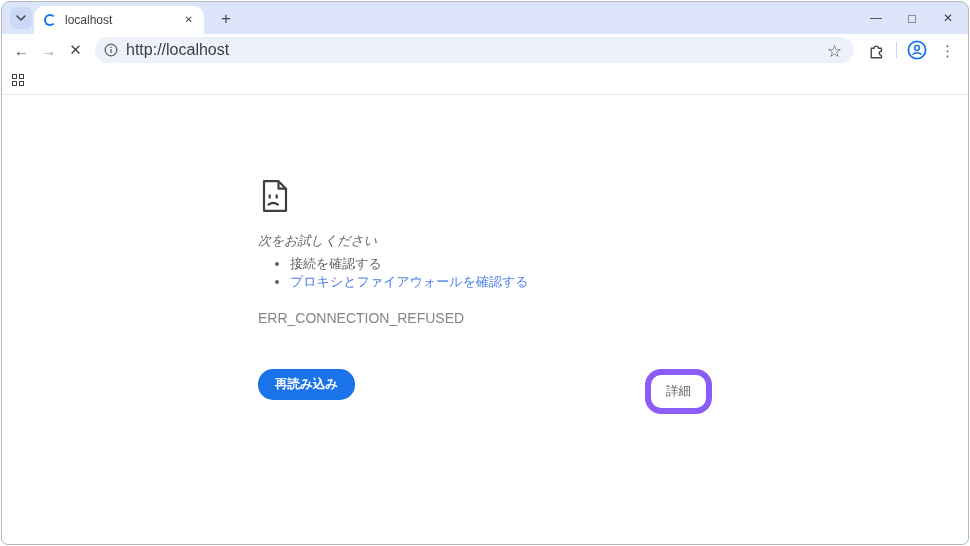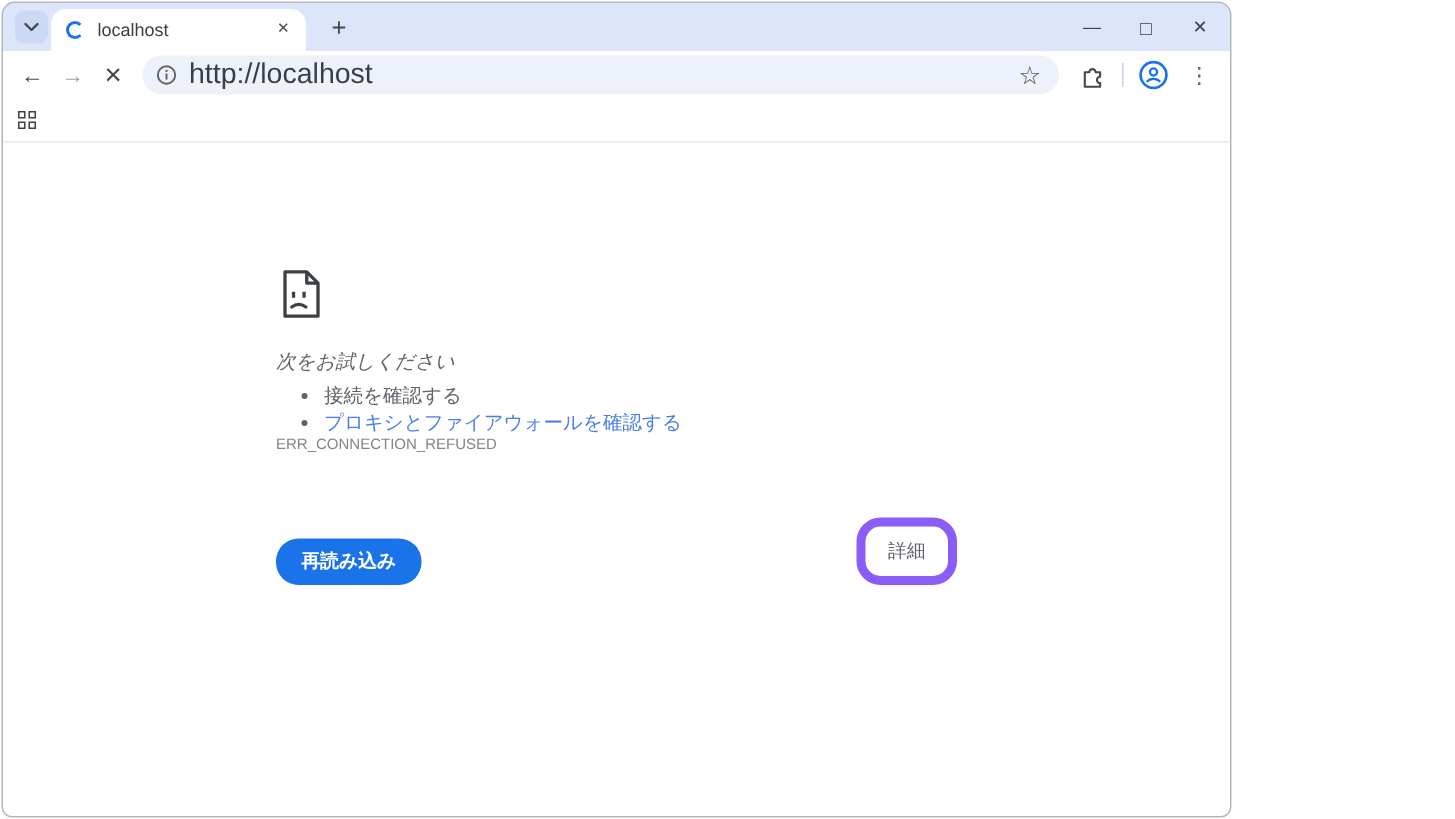--- a/index.html
+++ b/index.html
@@ -2,21 +2,21 @@
 <html lang="ja"><head>
 <meta charset="utf-8">
 <style>
   * { box-sizing: border-box; margin: 0; padding: 0; }
   html, body { background: #fff; }
   body {
     font-family: "Liberation Sans", "DejaVu Sans", sans-serif;
     width: 970px; height: 546px;
   }
   .window {
-    width: 820px; height: 544px; margin: 1px;
+    width: 968px; height: 544px; margin: 1px;
     border: 1px solid #b4b7bc;
     border-radius: 9px 9px 7px 7px;
     overflow: hidden;
     background: #5eead4;
   }
 
   
   .tabstrip {
     height: 32px; background: #dce5fa; position: relative;
     display: flex; align-items: center;
@@ -72,21 +72,21 @@
     display: flex; align-items: center; justify-content: center;
   }
   .nav-btn.disabled { color: #9aa0a6; }
   .omnibox {
     flex: 1; height: 26px; margin-left: 6px;
     background: #edf1fa; border-radius: 13px;
     display: flex; align-items: center; padding: 0 10px 0 9px;
     cursor: text;
   }
   .info-icon { display: flex; }
-  .url { font-size: 19px; color: #3a3f45; margin-left: 8px; flex: 1; }
+  .url { font-size: 16px; color: #3a3f45; margin-left: 8px; flex: 1; }
   .star-btn {
     border: none; background: transparent; font-size: 15px; color: #5f6368;
     line-height: 1; cursor: pointer; padding: 2px;
   }
   .toolbar-right { display: flex; align-items: center; margin-left: 12px; }
   .ext-btn { border: none; background: transparent; display: flex; cursor: pointer; padding: 2px; }
   .tb-divider { width: 1px; height: 16px; background: #c9d3ea; margin: 0 9px; }
   .profile-btn { border: none; background: transparent; display: flex; cursor: pointer; padding: 1px; }
   .menu-btn {
     border: none; background: transparent; font-size: 15px; color: #5f6368;
@@ -112,23 +112,23 @@
     margin-top: 33px; font-size: 19px; font-weight: 400; color: #333;
   }
   .error-msg { margin-top: 17px; font-size: 13px; color: #5f6368; }
   .error-msg b { color: #333; }
   .sug-title { margin-top: 19px; font-size: 13px; color: #5f6368; font-style: italic; }
   .sug-list {
     margin-top: 5px; padding-left: 32px;
     font-size: 13px; color: #5f6368; line-height: 18px;
   }
   .sug-list a { color: #4a7de8; text-decoration: none; cursor: pointer; }
-  .err-code { font-size: 10px; color: #80868b; }
+  .err-code { margin-top: 19px; font-size: 14px; color: #80868b; }
   .btn-row {
-    margin-top: 43px; display: flex; justify-content: space-between; align-items: flex-end;
+    margin-top: 43px; display: flex; justify-content: space-between; align-items: flex-start;
   }
   .reload-btn {
     background: #1a73e8; color: #fff; border: none; border-radius: 15px;
     padding: 7px 17px; font-size: 12.5px; font-weight: 700; cursor: pointer;
     font-family: inherit;
   }
   .details-btn {
     background: #fff; color: #5f6368; border: 6px solid #8b5cf6; border-radius: 16px;
     padding: 8px 15px; font-size: 12.5px; cursor: pointer; font-family: inherit;
   }

